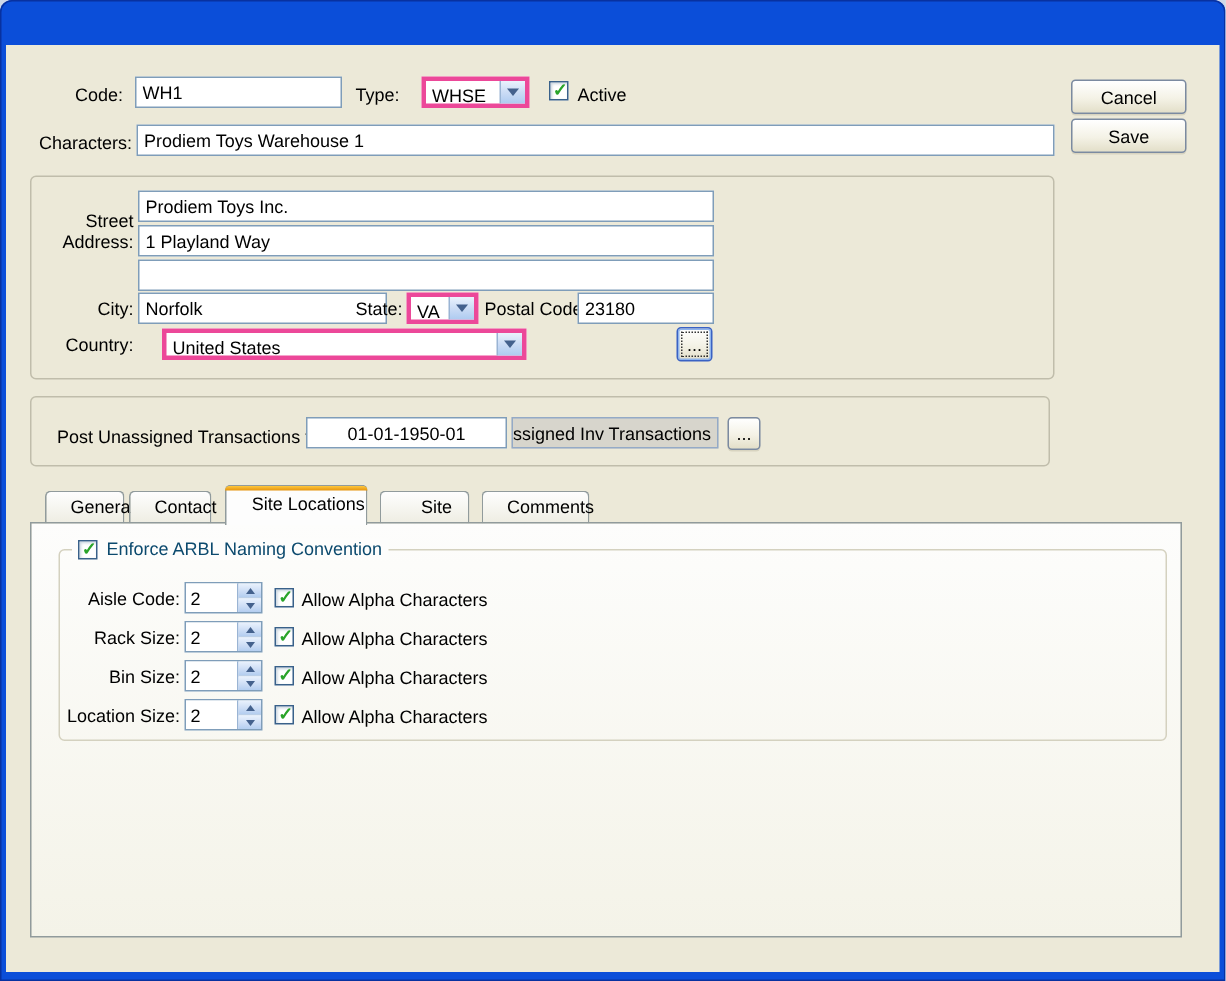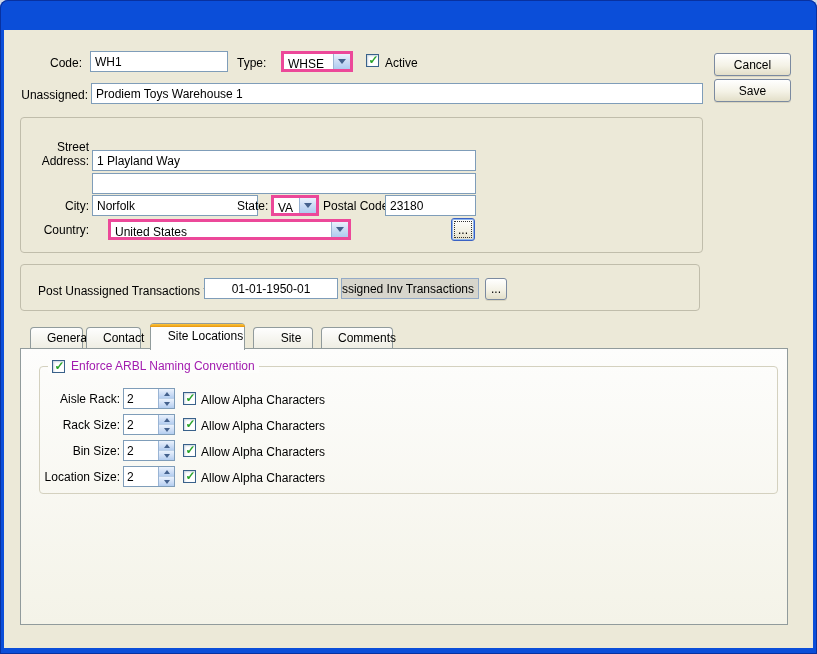--- a/index.html
+++ b/index.html
@@ -77,21 +77,21 @@
   }
   .btn.focus{
     border-color:#3a62c4;box-shadow:inset 0 0 0 1px #8fb4ec;
     outline:1px dotted #333;outline-offset:-4px;
   }
   
   .groupbox{position:absolute;border:1px solid #c0bdab;border-radius:4px;}
   .groupbox.inner{border-color:#d4d1bf;}
   .legend{position:absolute;top:-8px;left:8px;padding:0 4px;display:flex;align-items:center;gap:6px;}
   .legend .cb{position:relative;flex:none;}
-  .legend-text{color:#a21caf;white-space:nowrap;}
+  .legend-text{color:#0c4a6e;white-space:nowrap;}
   
   .tab{
     position:absolute;top:327px;height:22px;border:1px solid #919b9c;border-bottom:none;
     border-radius:4px 4px 0 0;background:linear-gradient(180deg,#fefefe 0%,#eeede2 100%);
     text-align:center;line-height:21px;z-index:2;cursor:default;padding-left:16px;
   }
   .tab.active{
     top:323px;height:27px;background:#fdfdfd;z-index:6;line-height:25px;
   }
   .tab.active::before{
@@ -122,25 +122,26 @@
         <i class="arr-down"></i>
       </span>
   </div>
 
   <span class="cb checked" style="left:366px;top:54px;"></span>
   <span class="lbl" style="left:385px;top:56px;">Active</span>
 
   <button class="btn" style="left:714px;top:53px;width:77px;height:23px;">Cancel</button>
   <button class="btn" style="left:714px;top:79px;width:77px;height:23px;">Save</button>
 
-  <span class="lbl r" style="left:20px;top:88px;width:68px;">Unassigned:</span>
+  <span class="lbl r" style="left:20px;top:88px;width:68px;">Characters:</span>
   <input class="txt" style="left: 91px; top: 83px; width: 612px;" value="Prodiem Toys Warehouse 1">
 
   <div class="groupbox" style="left:20px;top:117px;width:683px;height:136px;">
     <span class="lbl r" style="left:2px;top:22px;width:66px;">Street Address:</span>
+    <input class="txt" style="left: 71px; top: 9px; width: 384px;" value="Prodiem Toys Inc.">
     <input class="txt" style="left: 71px; top: 32px; width: 384px;" value="1 Playland Way">
     <input class="txt" style="left: 71px; top: 55px; width: 384px;" value="">
 
     <span class="lbl r" style="left:2px;top:81px;width:66px;">City:</span>
     <input class="txt" style="left: 71px; top: 77px; width: 166px;" value="Norfolk">
 
     <span class="lbl" style="left:216px;top:81px;">State:</span>
     <div class="combo" style="left:250px;top:77px;width:48px;">
       <span class="combo-val">VA</span>
       <span class="combo-btn">
@@ -174,21 +175,21 @@
   <div class="tab" style="left:253px;width:60px;">Site Zones</div>
   <div class="tab" style="left:321px;width:72px;">Comments</div>
 
   <div class="tabpanel">
     <div class="groupbox inner" style="left:18px;top:17px;width:739px;height:128px;">
       <span class="legend" style="background:#fdfdfc;">
         <span class="cb checked"></span>
         <span class="legend-text">Enforce ARBL Naming Convention</span>
       </span>
 
-      <span class="lbl r" style="left:0;top:25px;width:80px;">Aisle Rack:</span>
+      <span class="lbl r" style="left:0;top:25px;width:80px;">Aisle Code:</span>
       <div class="spin" style="left:83px;top:21px;">
         <input class="spin-val" value="2" style="">
         <span class="spin-btns">
             <span class="sb up">
               <i class="tri-up"></i>
             </span>
             <span class="sb">
               <i class="tri-dn"></i>
             </span>
           </span>

